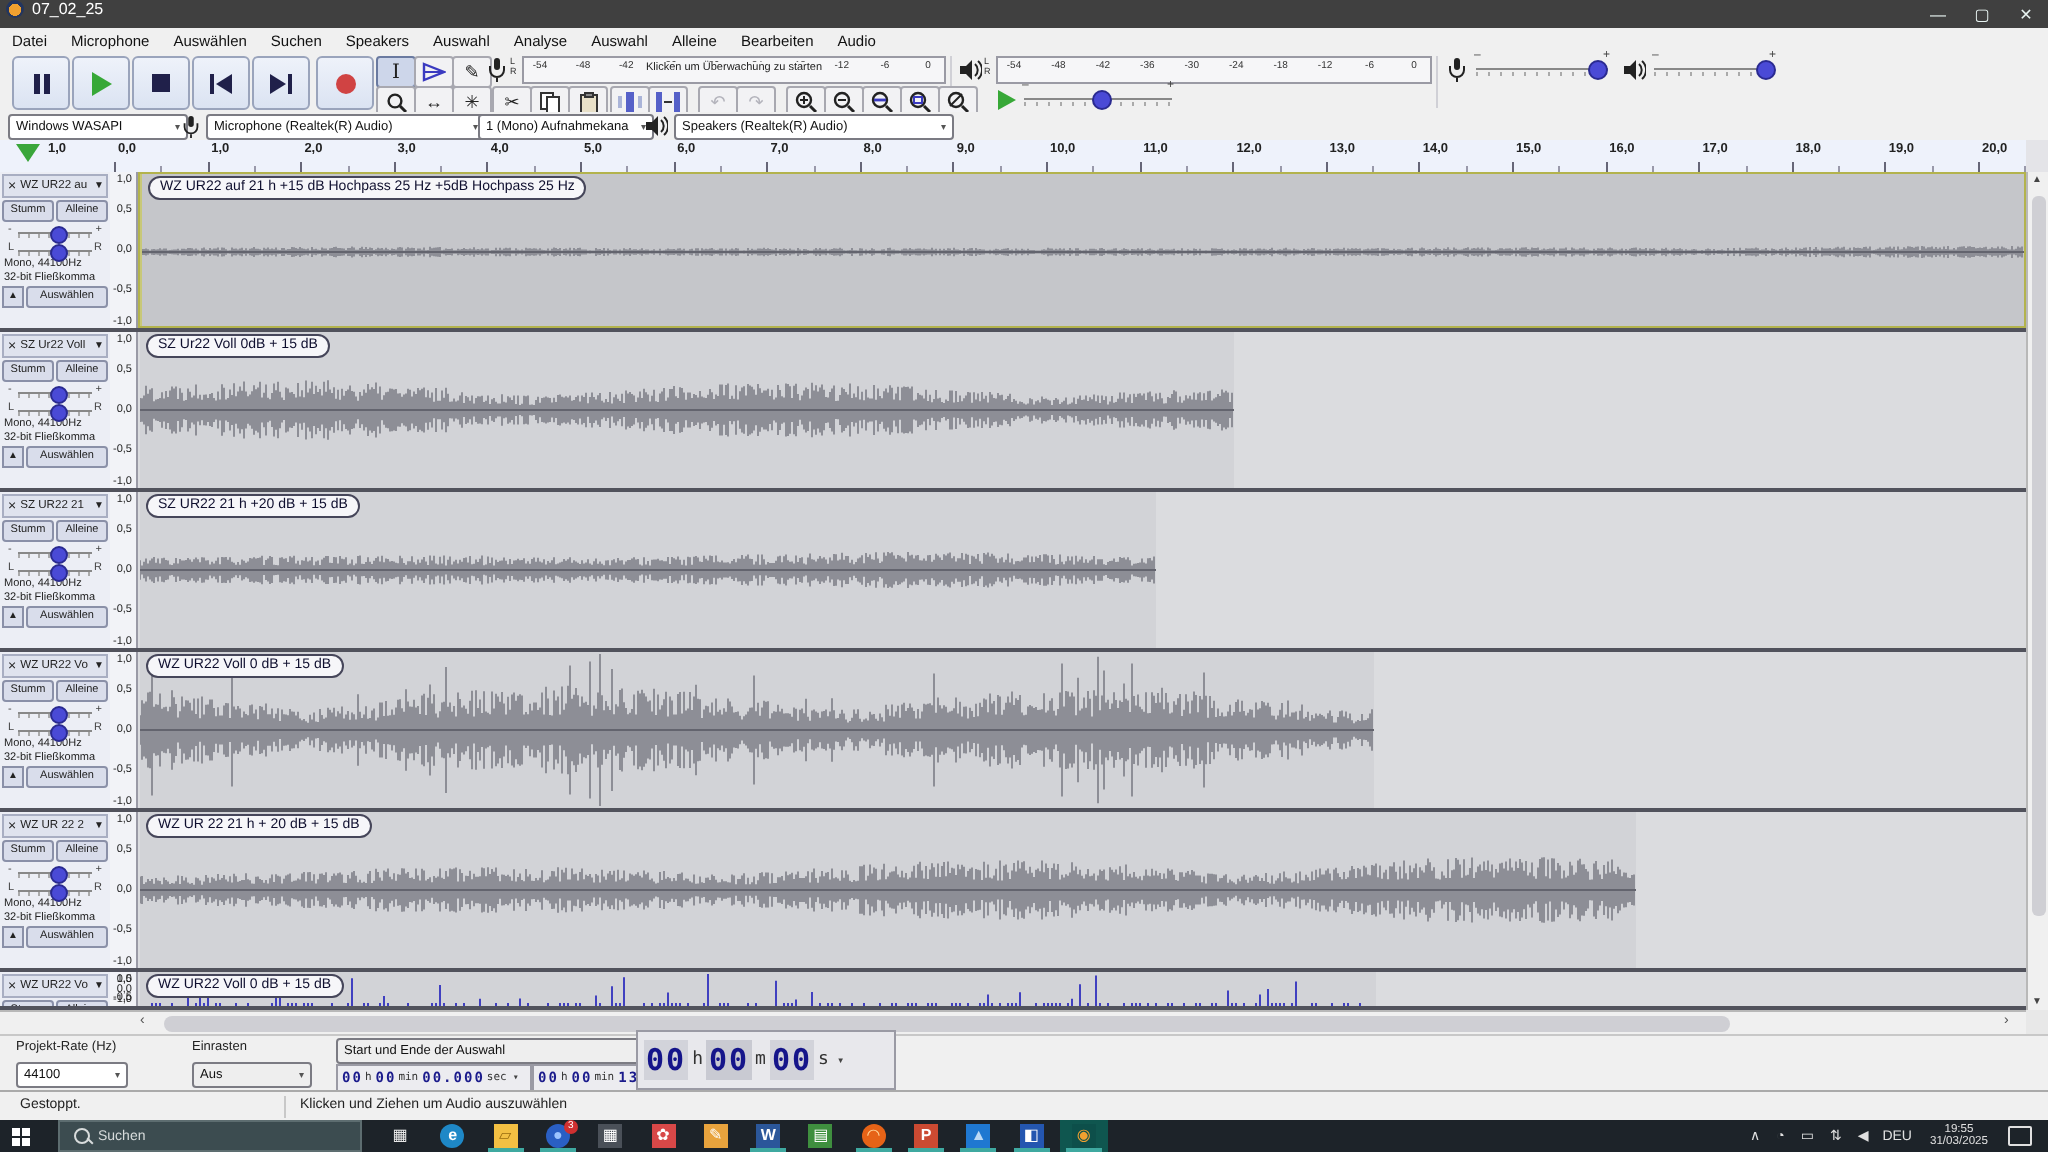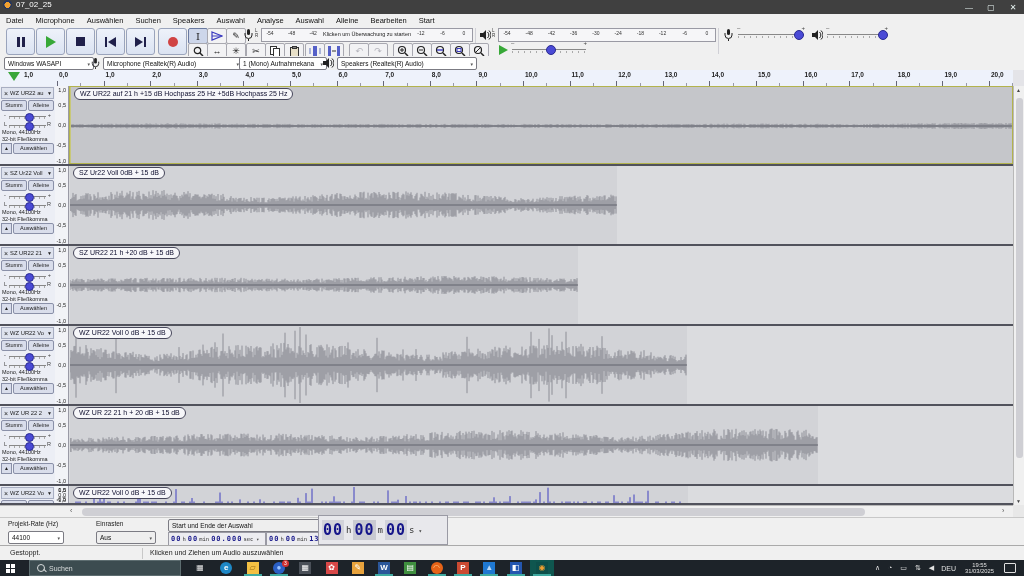--- a/index.html
+++ b/index.html
@@ -156,21 +156,21 @@
     <span>Datei</span>
     <span>Microphone</span>
     <span>Auswählen</span>
     <span>Suchen</span>
     <span>Speakers</span>
     <span>Auswahl</span>
     <span>Analyse</span>
     <span>Auswahl</span>
     <span>Alleine</span>
     <span>Bearbeiten</span>
-    <span>Start</span>
+    <span>Audio</span>
   </div>
 
   <div class="toolwrap">
 
     <div class="tbtn-big" style="left:6px">
         <span class="pausebars">
           <i></i>
           <i></i>
         </span>
       </div>

